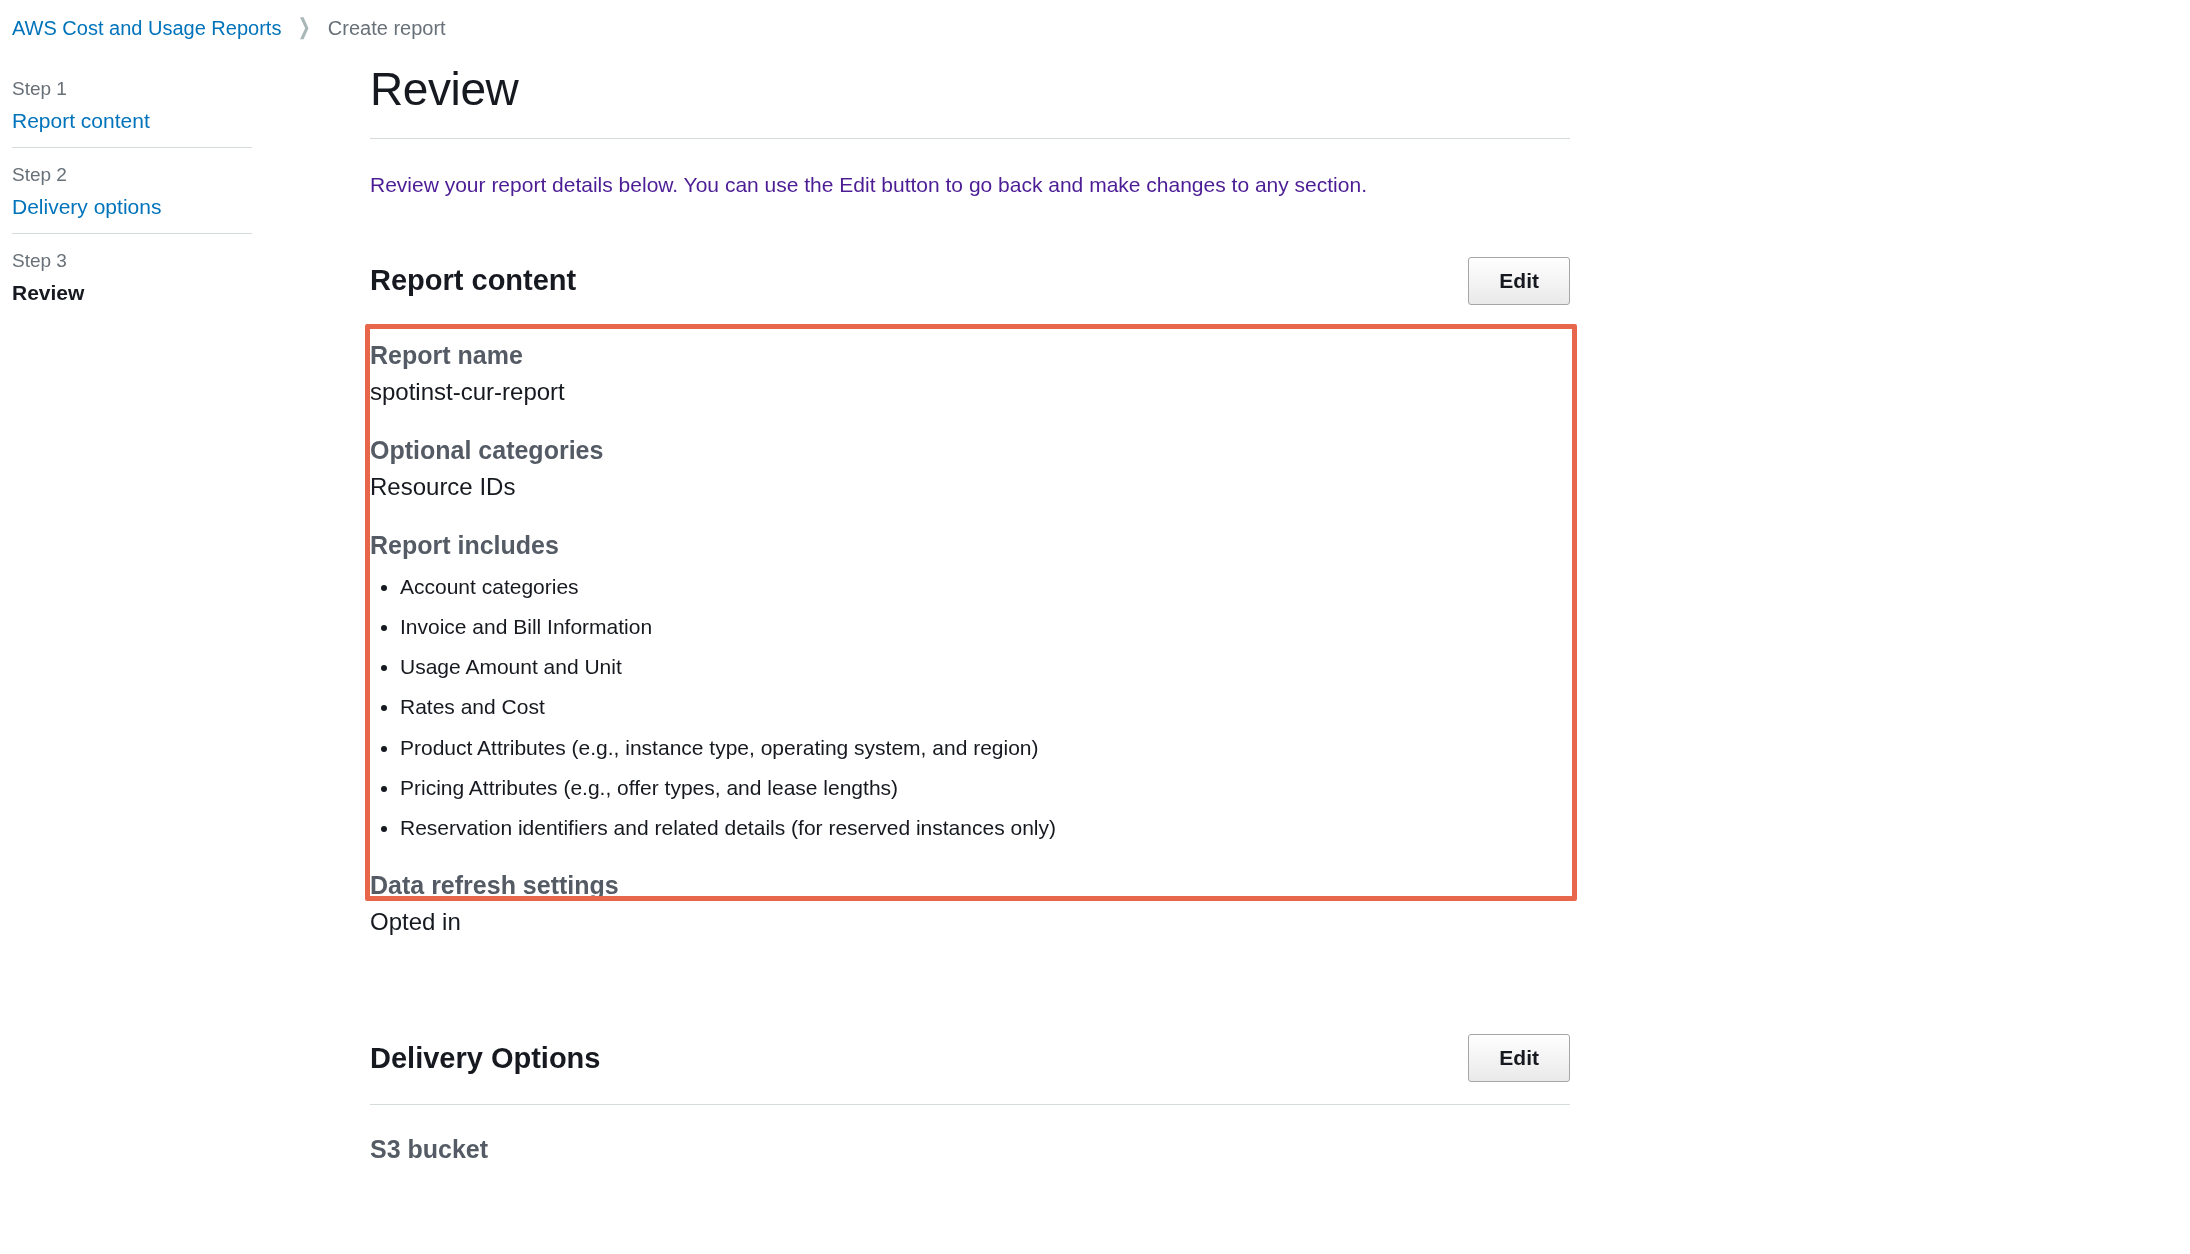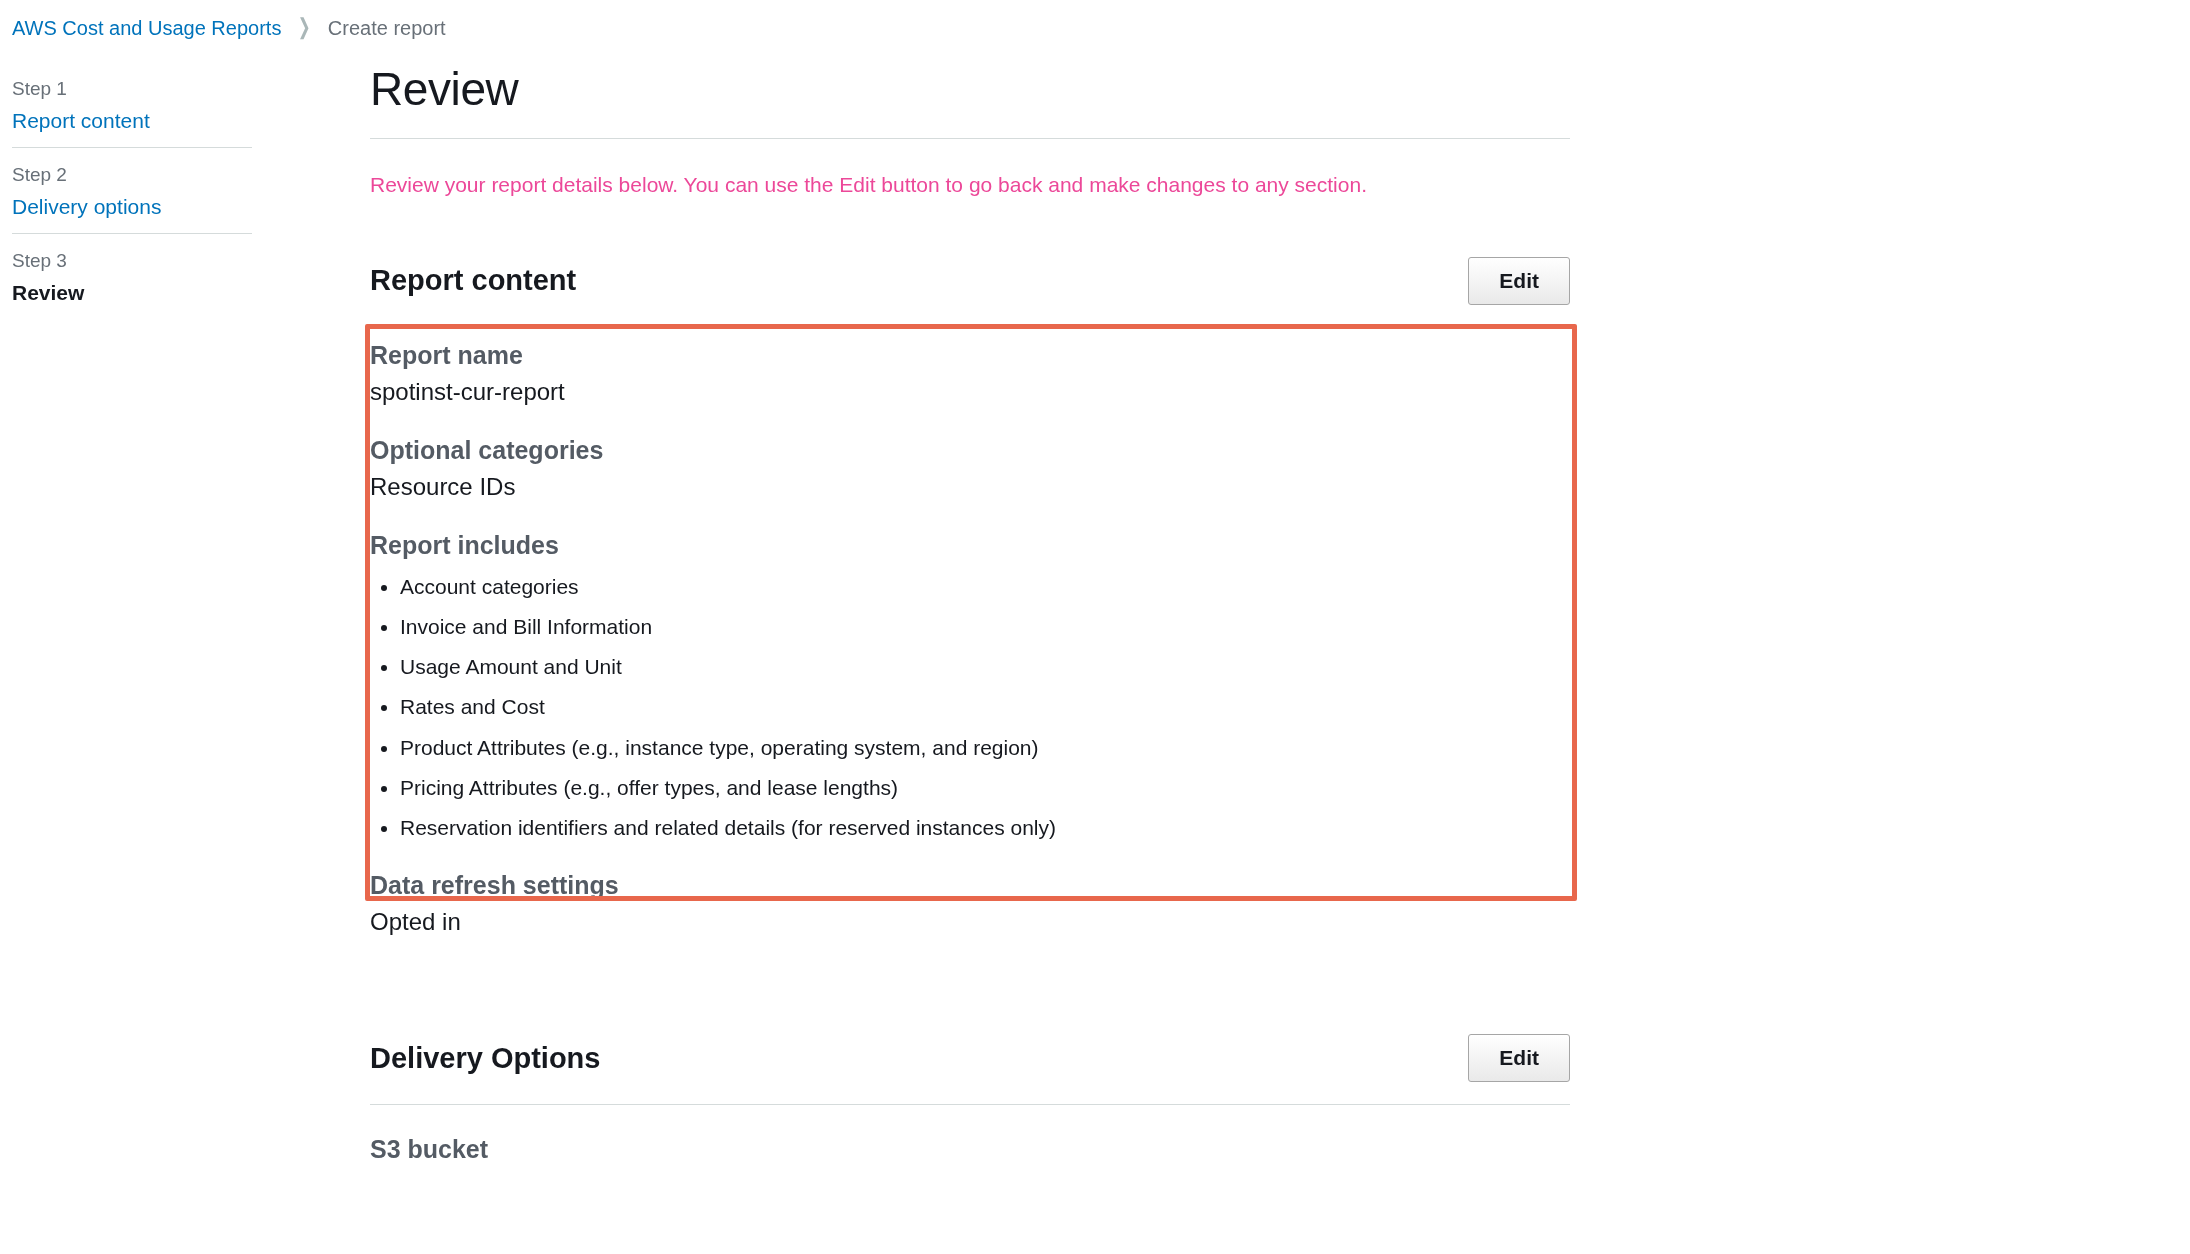--- a/index.html
+++ b/index.html
@@ -89,21 +89,21 @@
     font-size: 46px;
     font-weight: normal;
     color: #16191f;
     margin: 0 0 0 0;
     padding-bottom: 22px;
     border-bottom: 1px solid #d5dbdb;
     letter-spacing: -0.4px;
   }
   .intro {
     font-size: 21px;
-    color: #ec4899;
+    color: #4c1d95;
     margin-top: 32px;
     line-height: 1.35;
   }
 
   .section-head {
     display: flex;
     align-items: center;
     justify-content: space-between;
     margin-top: 58px;
   }

